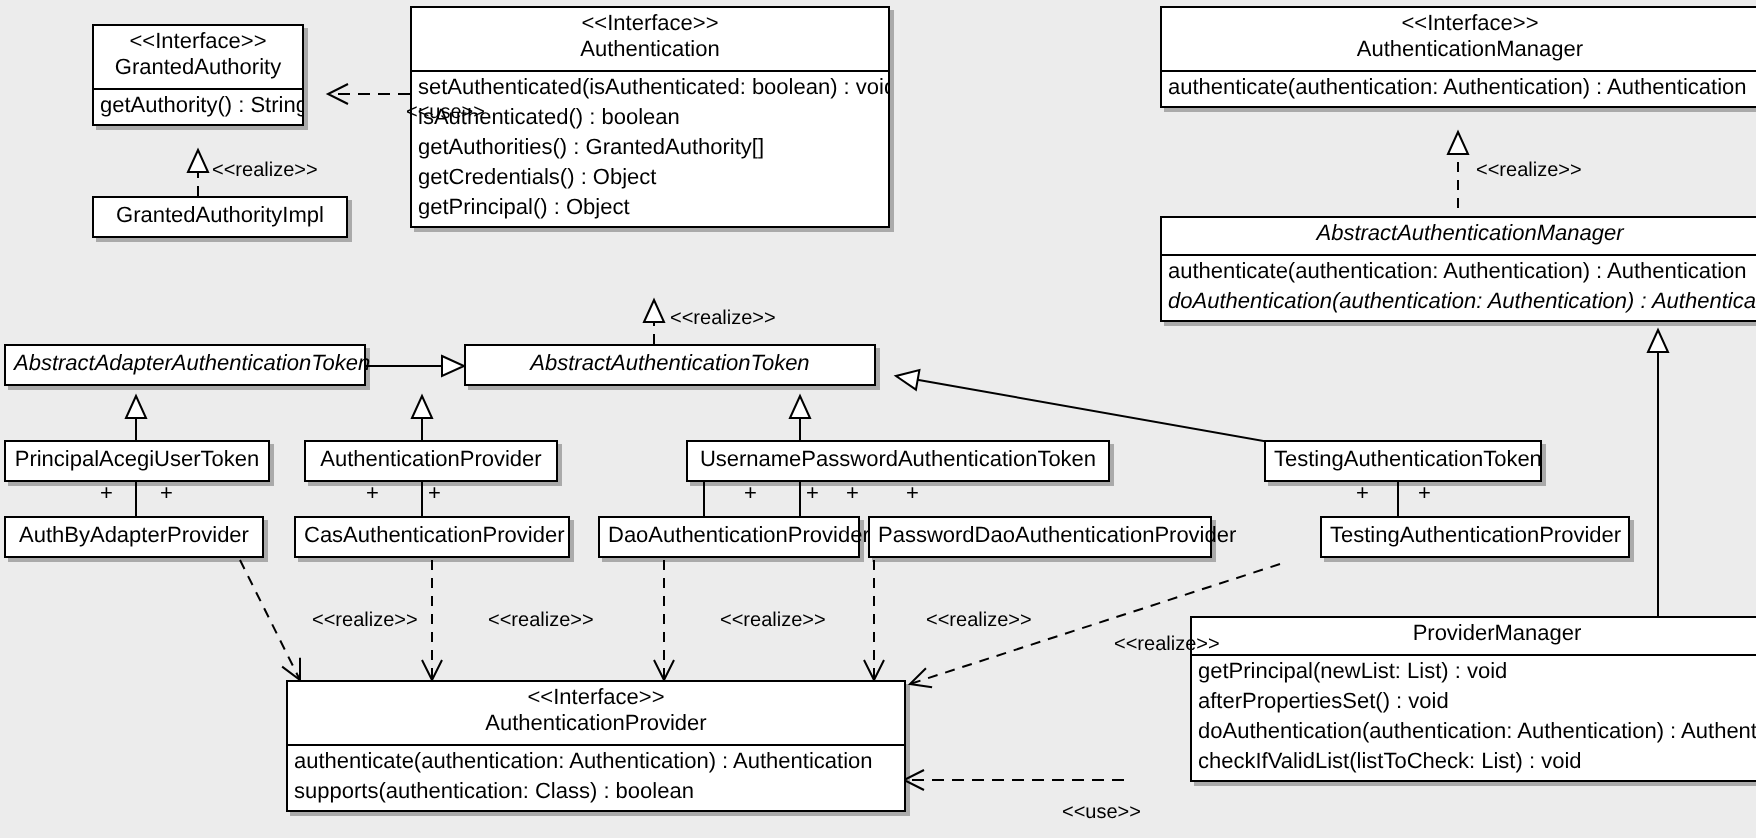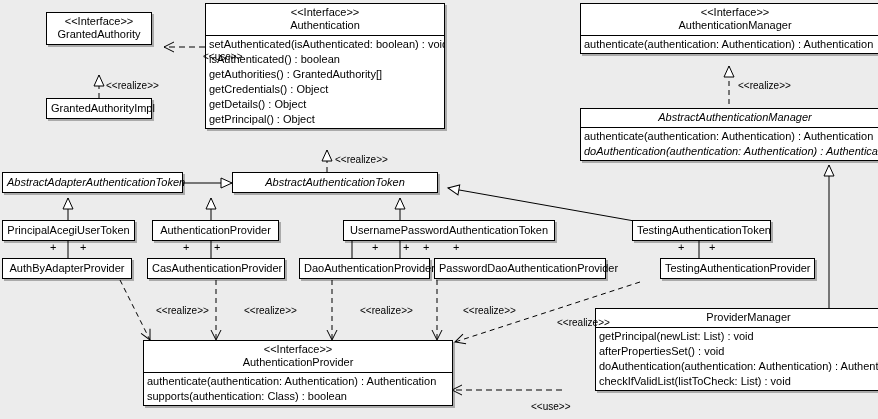--- a/index.html
+++ b/index.html
@@ -130,37 +130,39 @@
     <line x1="729" y1="104" x2="729" y2="66" stroke="#000" stroke-width="1" stroke-dasharray="5,4" marker-end="url(#hollowtri)"></line>
     
     <line x1="829" y1="308" x2="829" y2="165" stroke="#000" stroke-width="1" marker-end="url(#hollowtri)"></line>
   </svg>
 
   <div class="uml-class" style="left:46px;top:12px;width:106px;">
     <div class="hdr">
       <span class="stereo">&lt;&lt;Interface&gt;&gt;</span>
       <span class="cname">GrantedAuthority</span>
     </div>
-  </div>
-
-  <div class="uml-class" style="left:46px;top:98px;width:106px;">
+    <div class="members">
+      <div class="member">getAuthority() : String</div>
+    </div>
+  </div>
+
+  <div class="uml-class" style="left:46px;top:98px;width:128px;">
     <div class="simple">GrantedAuthorityImpl</div>
   </div>
 
   <div class="uml-class" style="left:205px;top:3px;width:240px;">
     <div class="hdr">
       <span class="stereo">&lt;&lt;Interface&gt;&gt;</span>
       <span class="cname">Authentication</span>
     </div>
     <div class="members">
       <div class="member">setAuthenticated(isAuthenticated: boolean) : void</div>
       <div class="member">isAuthenticated() : boolean</div>
       <div class="member">getAuthorities() : GrantedAuthority[]</div>
       <div class="member">getCredentials() : Object</div>
-      <div class="member">getDetails() : Object</div>
       <div class="member">getPrincipal() : Object</div>
     </div>
   </div>
 
   <div class="uml-class" style="left:580px;top:3px;width:310px;">
     <div class="hdr">
       <span class="stereo">&lt;&lt;Interface&gt;&gt;</span>
       <span class="cname">AuthenticationManager</span>
     </div>
     <div class="members">

